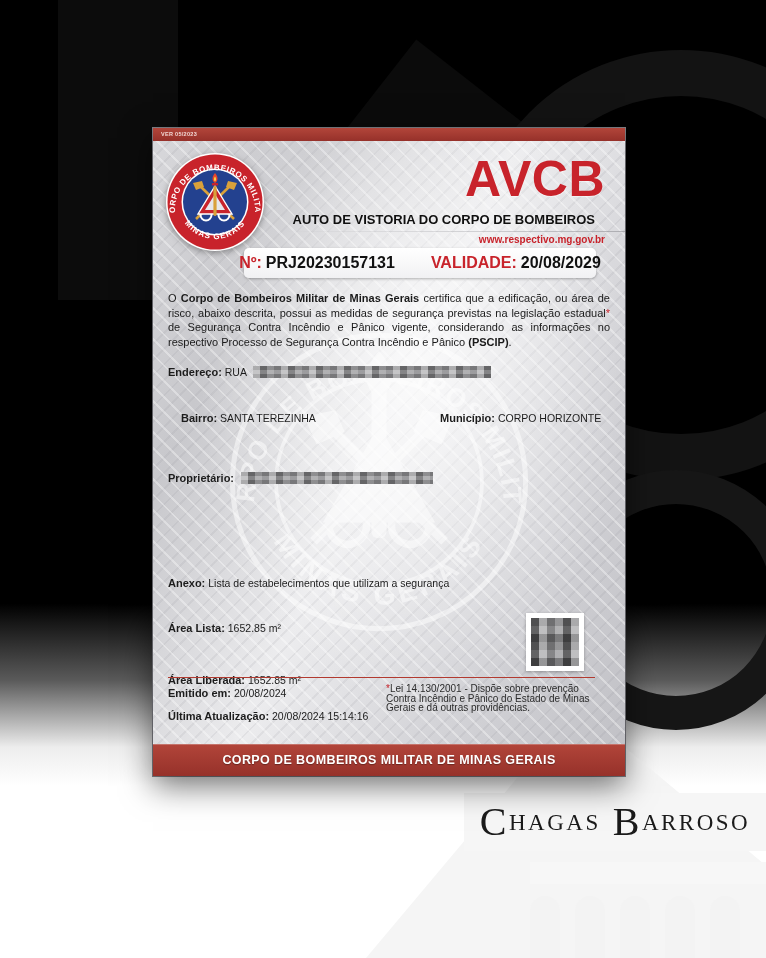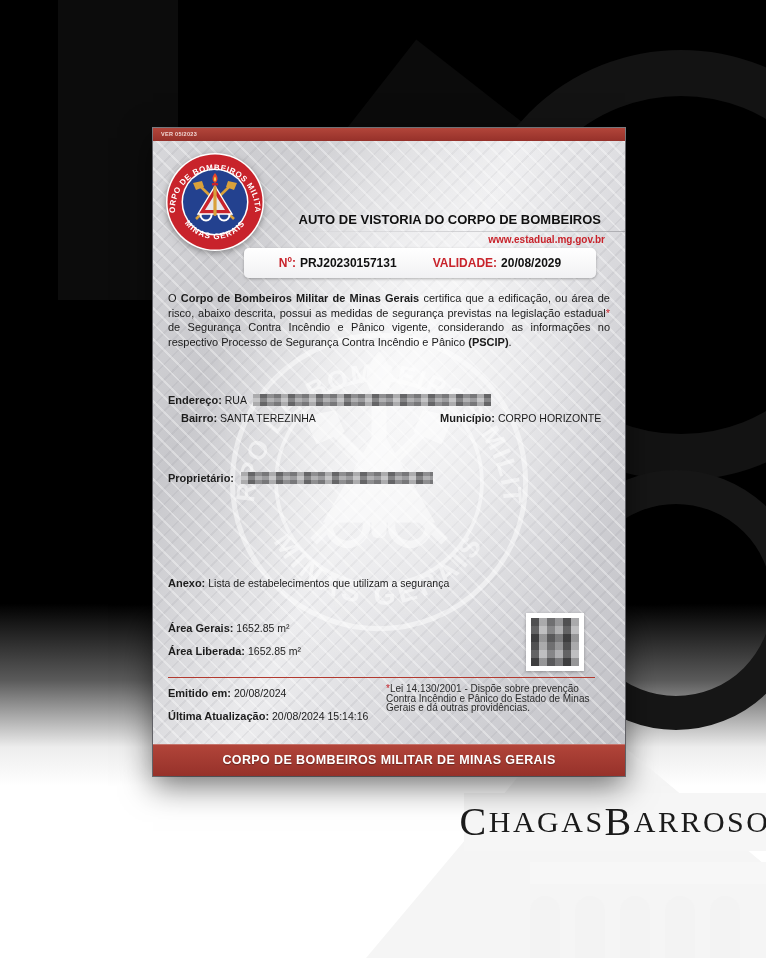--- a/index.html
+++ b/index.html
@@ -33,49 +33,49 @@
   .doc-topbar { position:absolute; left:0; top:0; width:100%; height:13px;
     background:linear-gradient(#b2453a,#96312a); }
   .ver-label { position:absolute; left:8px; top:3px; font-size:5.5px; font-weight:bold;
     color:#f2d9d6; letter-spacing:0.3px; }
 
   .logo { position:absolute; left:12px; top:24px; width:100px; height:100px;
     filter:drop-shadow(0 2px 3px rgba(0,0,0,0.35)); }
 
   .avcb-title { position:absolute; right:20px; top:22px; font-size:50px; font-weight:bold;
     letter-spacing:0.5px; color:#c8232b; text-shadow:0 1px 1px rgba(255,255,255,0.6); }
-  .doc-subtitle { position:absolute; right:24px; top:84px; font-size:13px; font-weight:bold; color:#101010; }
+  .doc-subtitle { position:absolute; right:30px; top:84px; font-size:13px; font-weight:bold; color:#101010; }
   .doc-divider { position:absolute; left:130px; right:0; top:103px; height:1px;
     background:linear-gradient(to right, rgba(150,150,155,0), rgba(150,150,155,0.65)); }
   .doc-website { position:absolute; right:20px; top:106px; font-size:10px; font-weight:bold; color:#c8232b; }
 
   .ref-pill { position:absolute; left:91px; top:120px; width:352px; height:30px; border-radius:5px;
     background:linear-gradient(#ffffff,#f1f1f3); box-shadow:0 1px 3px rgba(0,0,0,0.28);
-    display:flex; align-items:center; justify-content:center; gap:36px; font-size:12px; }
+    display:flex; align-items:center; justify-content:center; gap:36px; font-size:16px; }
   .ref-group { display:flex; gap:4px; align-items:center; }
   .ref-label { color:#c8232b; font-weight:bold; }
   .ref-value { color:#111; font-weight:bold; }
 
   .watermark { position:absolute; left:70px; top:198px; width:312px; height:312px; opacity:0.5; }
 
   .paragraph { position:absolute; left:15px; width:442px; top:163px;
     font-size:11px; line-height:14.7px; text-align:justify; color:#1a1a1a; }
   .paragraph b { font-weight:bold; }
   .red { color:#c8232b; }
 
   .row { position:absolute; left:15px; font-size:10.5px; color:#1c1c1c; white-space:nowrap; }
   .row .lbl { font-weight:bold; font-size:11px; }
   .col2 { position:absolute; left:272px; top:0; }
-  .r-endereco { top:238px;margin-top:28px; }
+  .r-endereco { top:238px; }
   .r-bairro   { top:284px; width:442px;padding-left:13px; }
   .r-ocupacao { top:310px; width:442px; }
   .r-proprietario { top:344px; }
   .r-anexo    { top:449px; }
   .r-areatotal   { top:494px; }
-  .r-arealiberada{ top:517px; }
+  .r-arealiberada{ top:546px; }
   .r-emitido  { top:559px; }
   .r-atualizacao { top:582px; }
 
   .censor { display:inline-block; vertical-align:middle; height:12px; margin-top:-2px;
     background-color:#909093;
     background-image:
       repeating-linear-gradient(90deg, rgba(255,255,255,0.35) 0 7px, rgba(0,0,0,0.20) 7px 14px, rgba(255,255,255,0.12) 14px 21px, rgba(0,0,0,0.06) 21px 28px),
       repeating-linear-gradient(0deg, rgba(0,0,0,0.12) 0 4px, rgba(255,255,255,0.20) 4px 8px); }
   .censor-endereco { width:238px; margin-left:4px; }
   .censor-proprietario { width:192px; margin-left:4px; }
@@ -96,21 +96,21 @@
     background:linear-gradient(#b2453a,#96312a); display:flex; align-items:center; justify-content:center;
     box-shadow:inset 0 1px 0 rgba(255,255,255,0.25); }
   .doc-bottombar span { color:#fff; font-weight:bold; font-size:12.5px; letter-spacing:0.4px;
     text-shadow:0 1px 1px rgba(0,0,0,0.35); }
 
   
   .brand-strip { position:absolute; left:464px; top:793px; width:302px; height:58px; z-index:4;
     background:#f6f6f6; display:flex; align-items:center; justify-content:center;
     font-family:"Liberation Serif", serif; color:#1b1b1b; letter-spacing:2.5px; }
   .brand-strip .big { font-size:40px; line-height:1; }
-  .brand-strip .small { font-size:30px; line-height:1; }
+  .brand-strip .small { font-size:23px; line-height:1; }
   .brand-gap { width:12px; }
 </style>
 </head>
 <body>
 
 <div class="bg-shape bg-tower"></div>
 <div class="bg-shape bg-diag"></div>
 <div class="bg-shape bg-gear"></div>
 <div class="bg-shape bg-gear2"></div>
 <div class="bg-shape bg-light-diag"></div>
@@ -155,23 +155,24 @@
 
     <polygon points="50,34 33,62 67,62" fill="#c8232b" stroke="#ffffff" stroke-width="1.4"></polygon>
     <polygon points="50,42 40,58 60,58" fill="#e6e6ea"></polygon>
 
     <rect x="48.4" y="34" width="3.2" height="30" rx="1.4" fill="#d9a13a"></rect>
     <path d="M 50,21 C 46.5,25 46.8,29 50,31 C 53.2,29 53.5,25 50,21 Z" fill="#e8452b"></path>
     <path d="M 50,24.5 C 48.4,26.5 48.6,28.5 50,29.6 C 51.4,28.5 51.6,26.5 50,24.5 Z" fill="#f7d046"></path>
     <rect x="46.8" y="31" width="6.4" height="2.6" rx="1" fill="#c8232b"></rect>
   </svg>
 
+  <div class="avcb-title">AVCB</div>
   <div class="doc-subtitle">AUTO DE VISTORIA DO CORPO DE BOMBEIROS</div>
   <div class="doc-divider"></div>
-  <div class="doc-website">www.estadual.mg.gov.br</div>
+  <div class="doc-website">www.respectivo.mg.gov.br</div>
 
   <div class="ref-pill">
     <span class="ref-group">
       <span class="ref-label">Nº:</span>
       <span class="ref-value">PRJ20230157131</span>
     </span>
     <span class="ref-group">
       <span class="ref-label">VALIDADE:</span>
       <span class="ref-value">20/08/2029</span>
     </span>
@@ -223,21 +224,21 @@
     <span class="lbl">Proprietário:</span>
     <span class="censor censor-proprietario"></span>
   </div>
 
   <div class="row r-anexo">
     <span class="lbl">Anexo:</span>
     <span>Lista de estabelecimentos que utilizam a segurança</span>
   </div>
 
   <div class="row r-areatotal">
-    <span class="lbl">Área Gerais:</span>
+    <span class="lbl">Área Lista:</span>
     <span>1652.85 m²</span>
   </div>
 
   <div class="row r-arealiberada">
     <span class="lbl">Área Liberada:</span>
     <span>1652.85 m²</span>
   </div>
 
   <div class="qr">
     <div class="qr-inner"></div>

